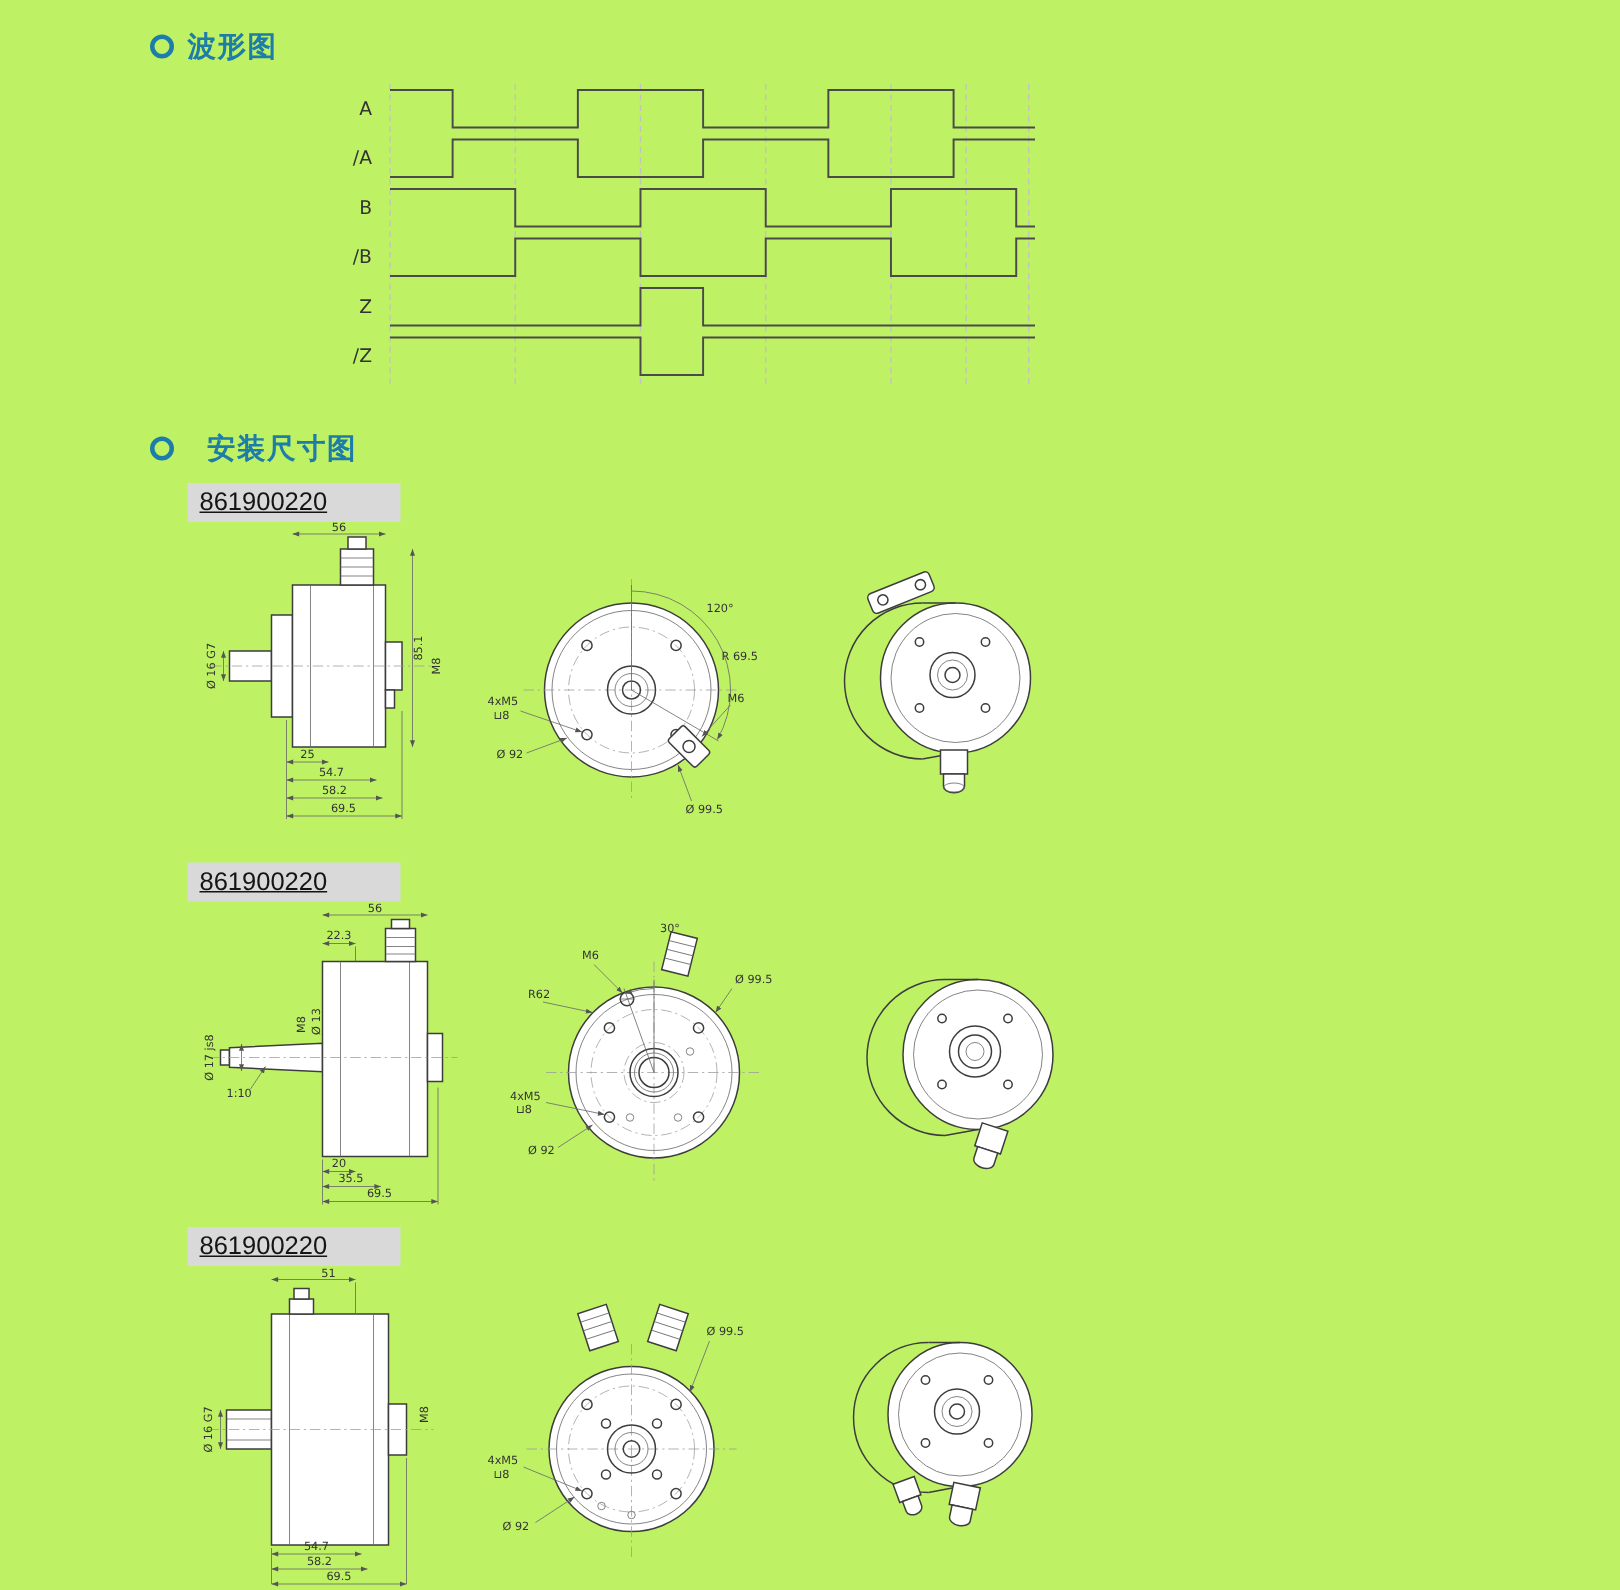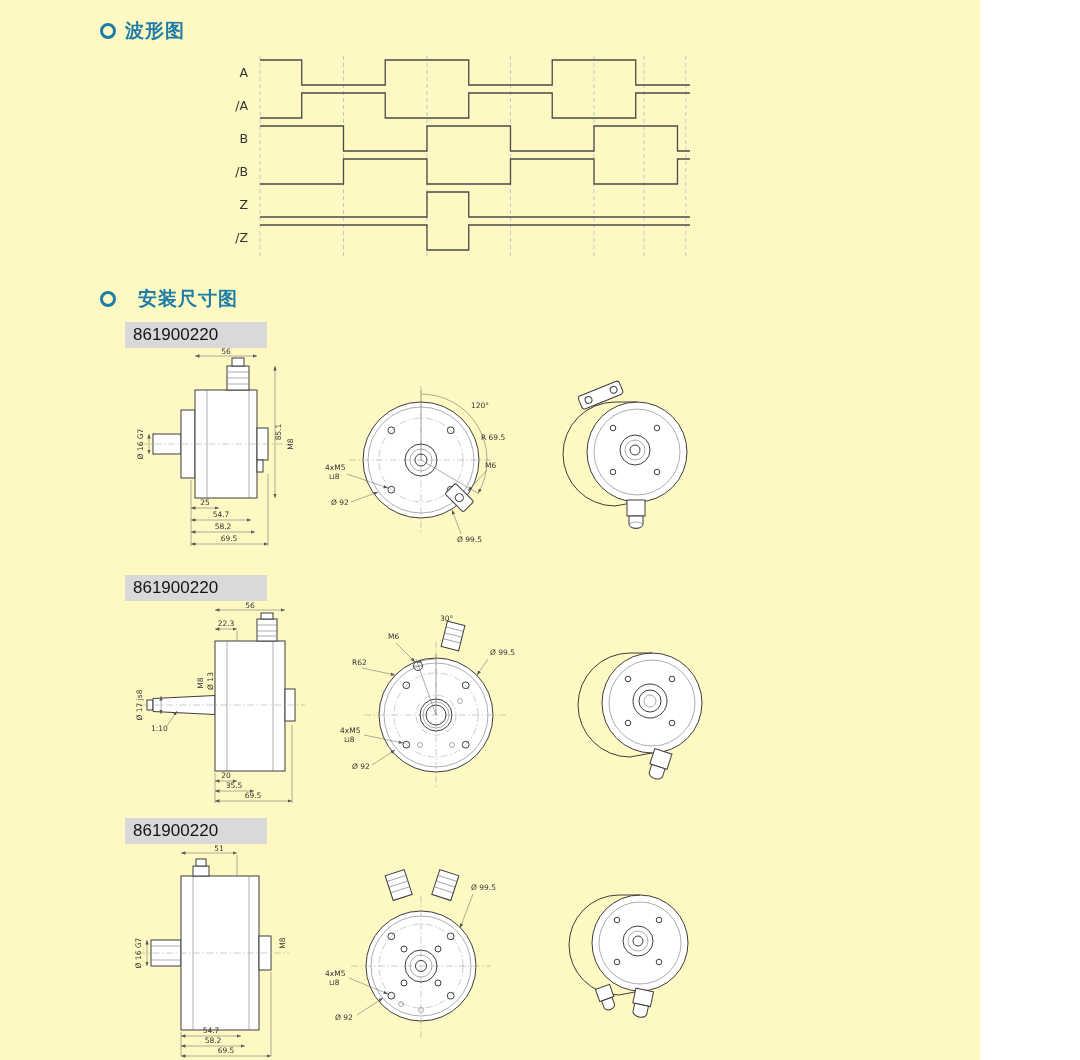--- a/index.html
+++ b/index.html
@@ -1,33 +1,33 @@
 <!DOCTYPE html>
 <html><head>
 <meta charset="utf-8">
 <style>
   html,body{margin:0;padding:0;background:#fff;}
-  .page{position:relative;width:980px;height:1060px;background:#fef9c3;
+  .page{position:relative;width:1080px;height:1060px;background:#bef264;
         font-family:"Liberation Sans","DejaVu Sans",sans-serif;overflow:hidden;}
 
   
   .sec-h{position:absolute;display:flex;align-items:center;gap:9px;}
   .ring{width:10px;height:10px;border:3px solid #1d7da8;border-radius:50%;flex:0 0 auto;}
   .sec-title{font-size:19px;font-weight:bold;color:#1d7da8;letter-spacing:1px;}
 
   
   #wfsvg{position:absolute;left:222px;top:52px;}
   .gl{stroke:#c2c2c2;stroke-width:.9;stroke-dasharray:4 3;}
   .wv{fill:none;stroke:#4a4a4a;stroke-width:1.3;}
   .siglbl{font:12.5px "DejaVu Sans",sans-serif;fill:#333;}
 
   
   .block{position:absolute;left:125px;width:620px;}
   .part-label{width:128px;background:#d9d9d9;color:#141414;font-size:17px;
-              padding:3px 6px 3px 8px;}
+              padding:3px 6px 3px 8px;text-decoration:underline;}
   .views{display:flex;gap:14px;margin:4px 0 0 12px;align-items:flex-start;}
   .draw{overflow:visible;display:block;}
   .ln{fill:#fff;stroke:#3d3d3d;stroke-width:1;}
   .lnf{fill:none;stroke:#3d3d3d;stroke-width:1;}
   .tn{fill:none;stroke:#6a6a6a;stroke-width:.55;}
   .cl{fill:none;stroke:#9a9a9a;stroke-width:.5;stroke-dasharray:7 2.5 1.5 2.5;}
   .dm{fill:none;stroke:#6a6a6a;stroke-width:.55;}
   text.d{font:7.5px "DejaVu Sans",sans-serif;fill:#333;}
 </style>
 </head>

